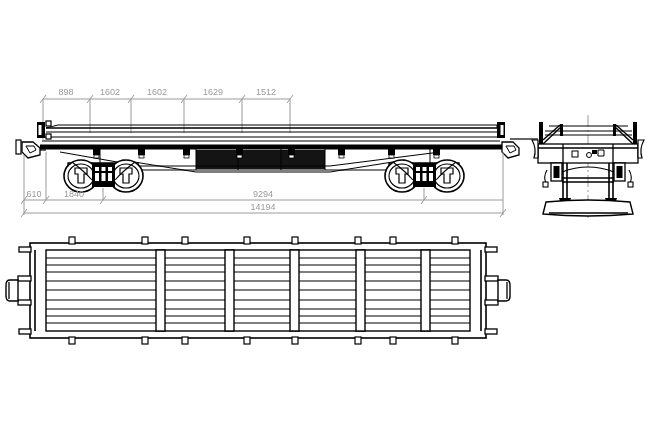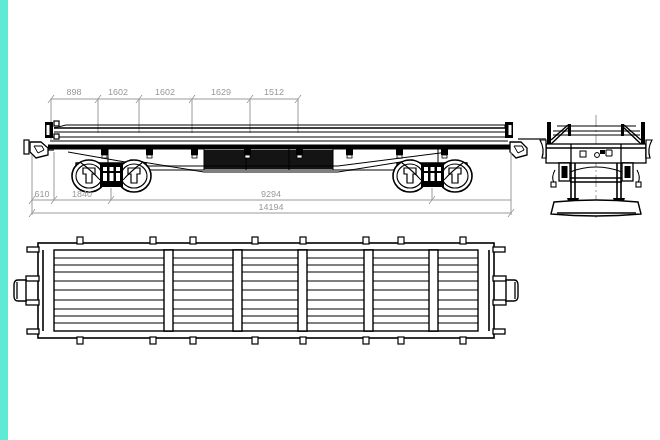--- a/index.html
+++ b/index.html
@@ -1,18 +1,18 @@
 <!DOCTYPE html>
 <html><head>
 <meta charset="utf-8">
 <style>
   html,body{margin:0;padding:0;background:#fff;}
   body{width:660px;height:440px;overflow:hidden;
        font-family:"Liberation Sans",sans-serif;}
-  #root{position:relative;width:536px;height:440px;background:#5eead4;padding-left:8px;}
+  #root{position:relative;width:536px;height:440px;background:#eab308;}
   svg{display:block;}
   .dimtext{font-family:"Liberation Sans",sans-serif;font-size:9px;fill:#9a9a9a;}
 </style>
 </head>
 <body>
 
 <div id="root">
 
 <svg width="660" height="440" viewBox="0 0 660 440">
 

